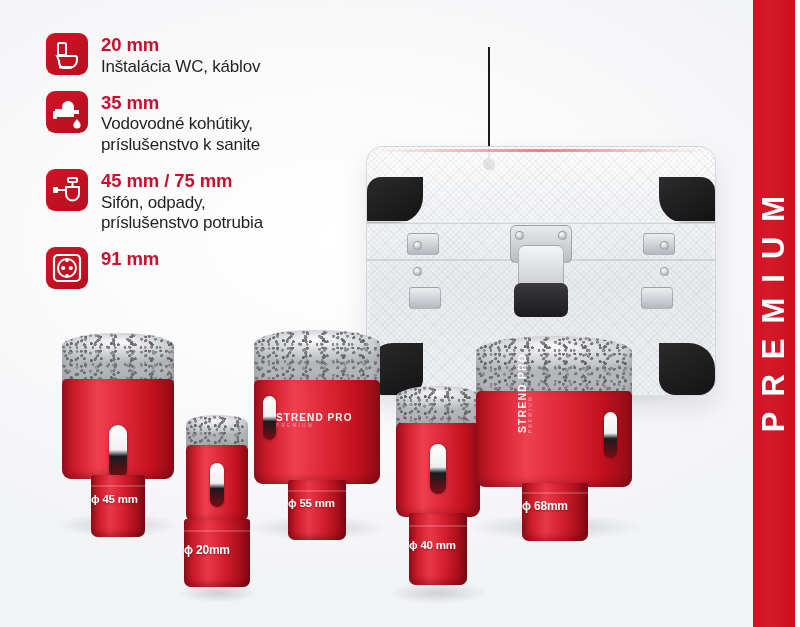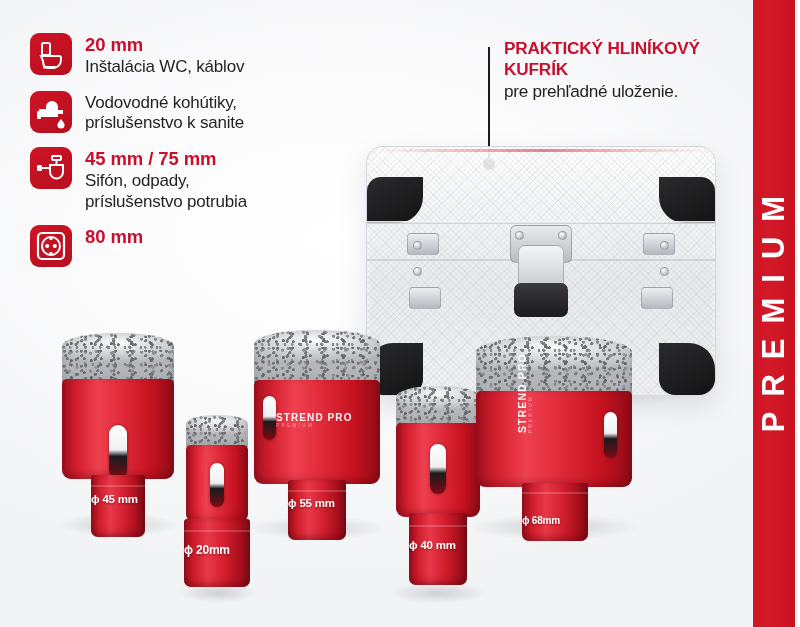--- a/index.html
+++ b/index.html
@@ -32,21 +32,21 @@
     font-weight:700;
     letter-spacing:15px;
     text-indent:15px;
   }
   .band-edge {
     position:absolute; top:0; right:0; width:5px; height:627px;
     background:linear-gradient(90deg,#f3f4f6,#ffffff);
   }
 
   
-  .features { position:absolute; left:30px; top:33px; width:300px; }
+  .features { position:absolute; left:46px; top:33px; width:300px; }
   .feature { display:flex; align-items:flex-start; margin-bottom:13px; }
   .f-icon {
     width:42px; height:42px; min-width:42px; border-radius:9px;
     background:linear-gradient(145deg,#cf1425,#b60f1f);
     margin-right:13px; position:relative;
   }
   .f-icon svg { position:absolute; left:0; top:0; }
   .f-text { padding-top:1px; }
   .f-size {
     color:#c8102e; font-size:18.5px; font-weight:700;
@@ -235,20 +235,21 @@
 
     <div class="feature">
       <div class="f-icon">
         <svg width="42" height="42" viewBox="0 0 42 42">
           <path d="M9 18 h7 v-2 a6 6 0 0 1 12 0 v3 h5 v4 h-5 v3 h-19 z" fill="#fff"></path>
           <rect x="7" y="20" width="4" height="8" rx="1" fill="#fff"></rect>
           <path d="M31 28 c2.4 3 3.6 4.4 3.6 6 a3.6 3.6 0 0 1-7.2 0 c0-1.6 1.2-3 3.6-6 z" fill="#fff"></path>
         </svg>
       </div>
       <div class="f-text">
+        <div class="f-size">35 mm</div>
         <div class="f-desc" style="white-space:pre-line">Vodovodné kohútiky,
 príslušenstvo k sanite</div>
       </div>
     </div>
 
     <div class="feature">
       <div class="f-icon">
         <svg width="42" height="42" viewBox="0 0 42 42">
           <rect x="22" y="9" width="9" height="4" rx="1" fill="none" stroke="#fff" stroke-width="2"></rect>
           <path d="M26.5 13 v5" stroke="#fff" stroke-width="2"></path>
@@ -269,32 +270,27 @@
         <svg width="42" height="42" viewBox="0 0 42 42">
           <rect x="8" y="8" width="26" height="26" rx="4" fill="none" stroke="#fff" stroke-width="2.2"></rect>
           <circle cx="21" cy="21" r="9" fill="none" stroke="#fff" stroke-width="2"></circle>
           <circle cx="17.2" cy="21" r="2.1" fill="#fff"></circle>
           <circle cx="24.8" cy="21" r="2.1" fill="#fff"></circle>
           <rect x="19.4" y="12.6" width="3.2" height="2.4" rx="1" fill="#fff"></rect>
           <rect x="19.4" y="27" width="3.2" height="2.4" rx="1" fill="#fff"></rect>
         </svg>
       </div>
       <div class="f-text">
-        <div class="f-size">80 mm</div>
+        <div class="f-size">91 mm</div>
       </div>
     </div>
   </div>
 
   <div class="leader"></div>
   <div class="leader-dot"></div>
-  <div class="callout">
-    <div class="callout-title" style="white-space:pre-line">PRAKTICKÝ HLINÍKOVÝ
-KUFRÍK</div>
-    <div class="callout-sub">pre prehľadné uloženie.</div>
-  </div>
 
   <div class="case">
     <div class="case-shadow"></div>
     <div class="case-body">
       <div class="case-tex"></div>
       <div class="case-redstripe"></div>
       <div class="corner tl"></div>
       <div class="corner tr"></div>
       <div class="corner bl"></div>
       <div class="corner br"></div>
@@ -382,21 +378,21 @@
       <div class="grit"></div>
     </div>
     <div class="barrel" style="top:55px; height:96px;">
       <div class="brand" style="left:40px; top:42px; transform:rotate(-90deg); transform-origin:left top; font-size:10.5px;">
         <span>STREND PRO</span>
         <span class="prem">PREMIUM</span>
       </div>
     </div>
     <div class="slot" style="left:128px; top:76px; width:13px; height:46px;"></div>
     <div class="shank" style="left:46px; top:147px; width:66px; height:58px;">
-      <div class="shank-label" style="top:32px; font-size:10px;">ɸ 68mm</div>
+      <div class="shank-label" style="top:16px; font-size:12px;">ɸ 68mm</div>
     </div>
   </div>
 
   <div class="premium-band">
     <div class="premium-text">PREMIUM</div>
   </div>
   <div class="band-edge"></div>
 
 </div>
 

